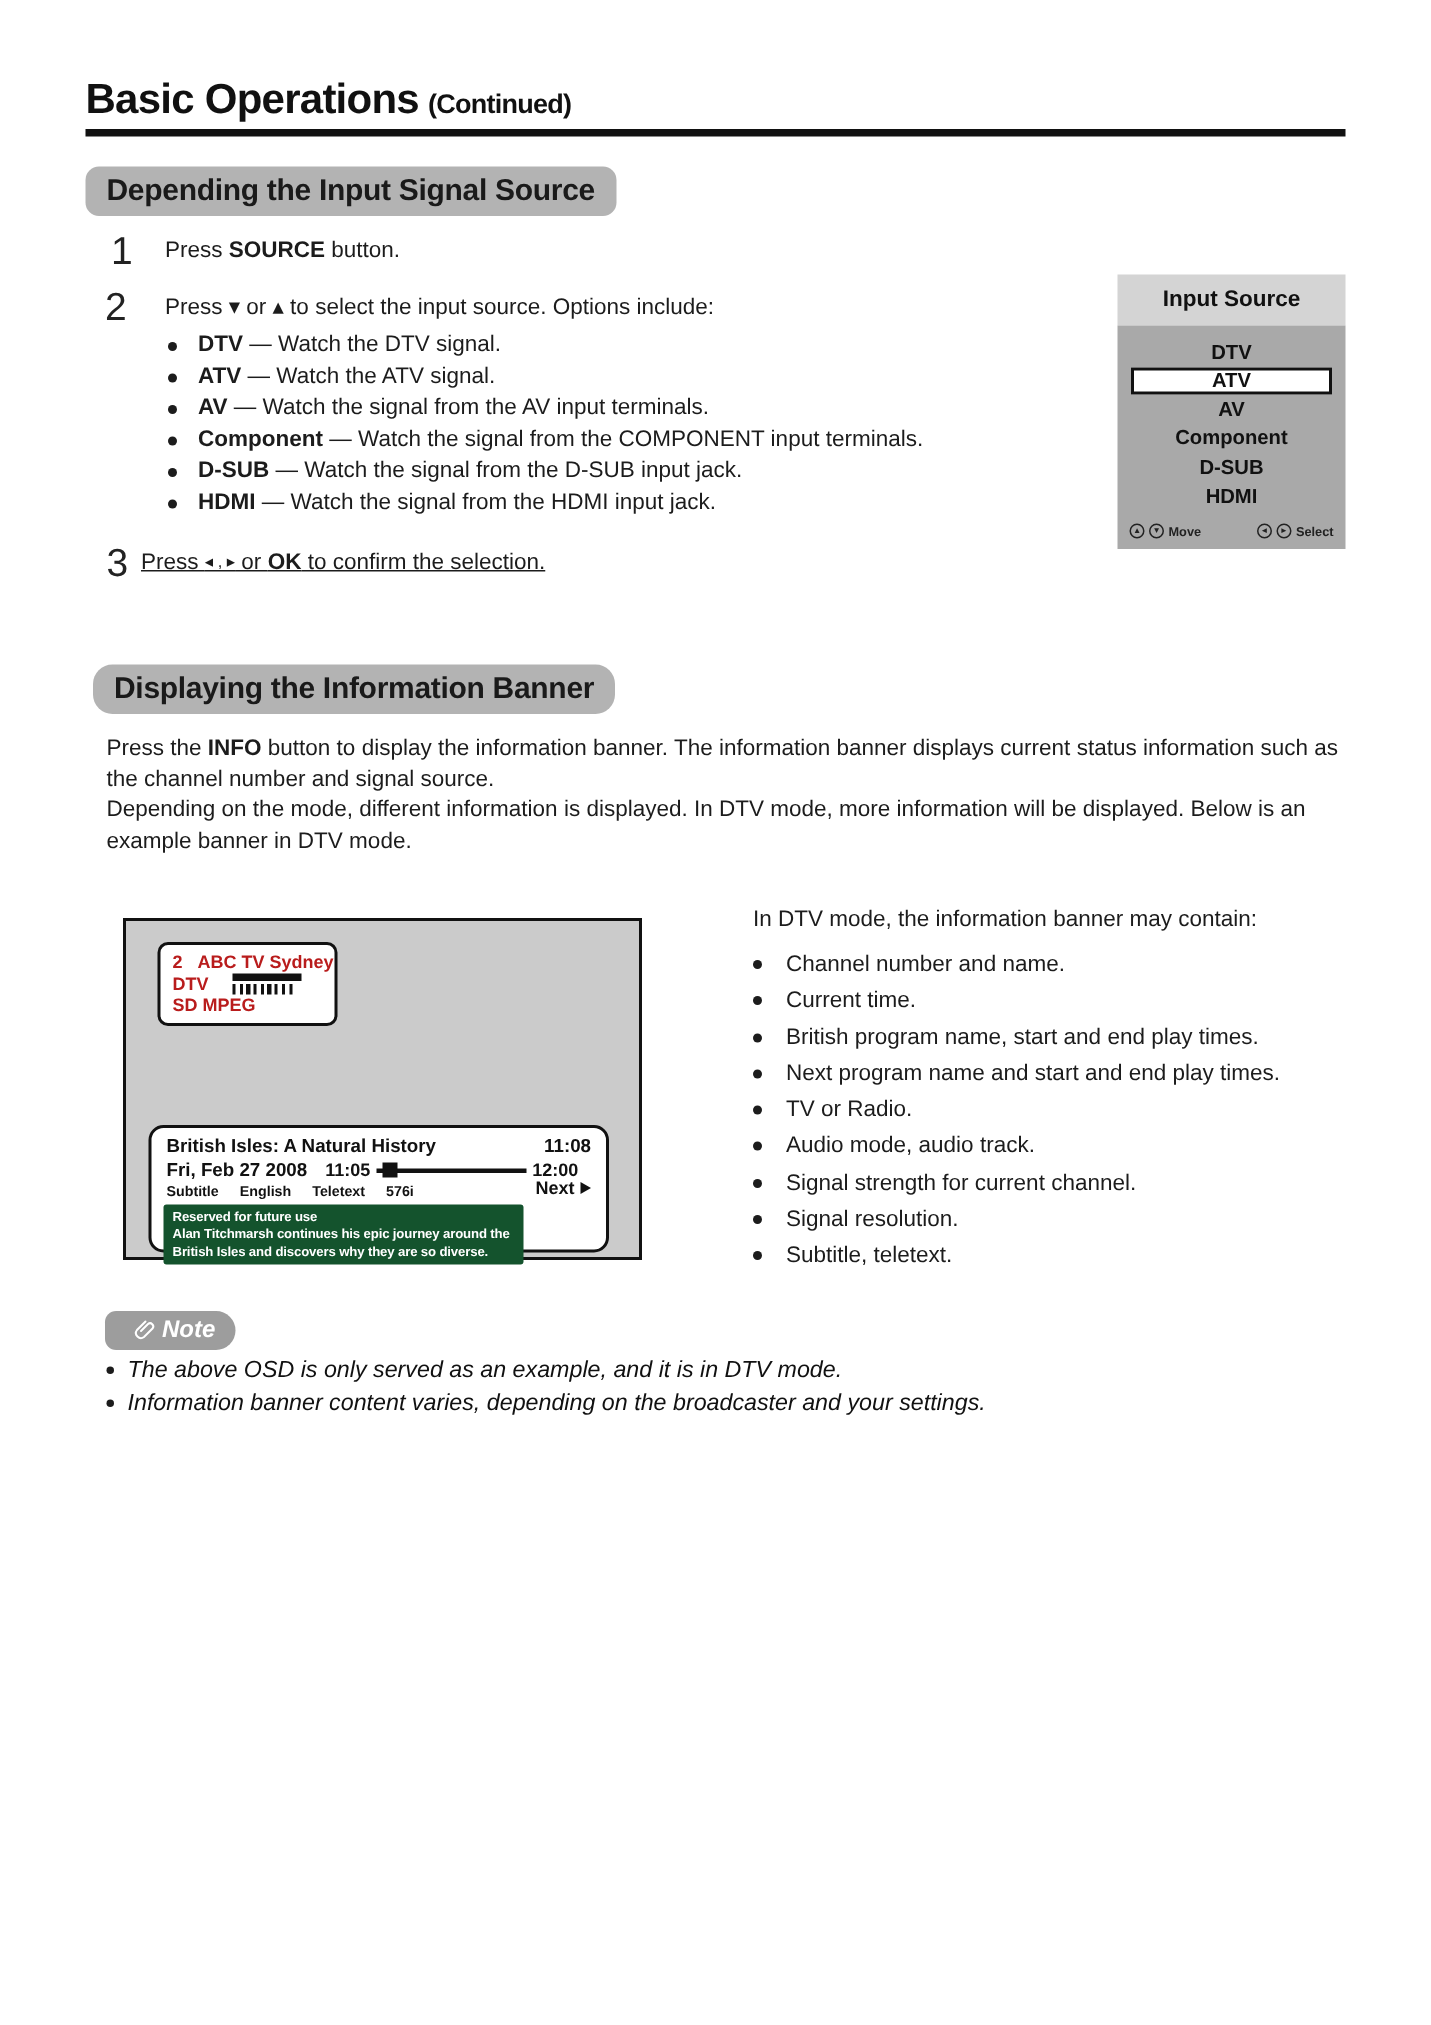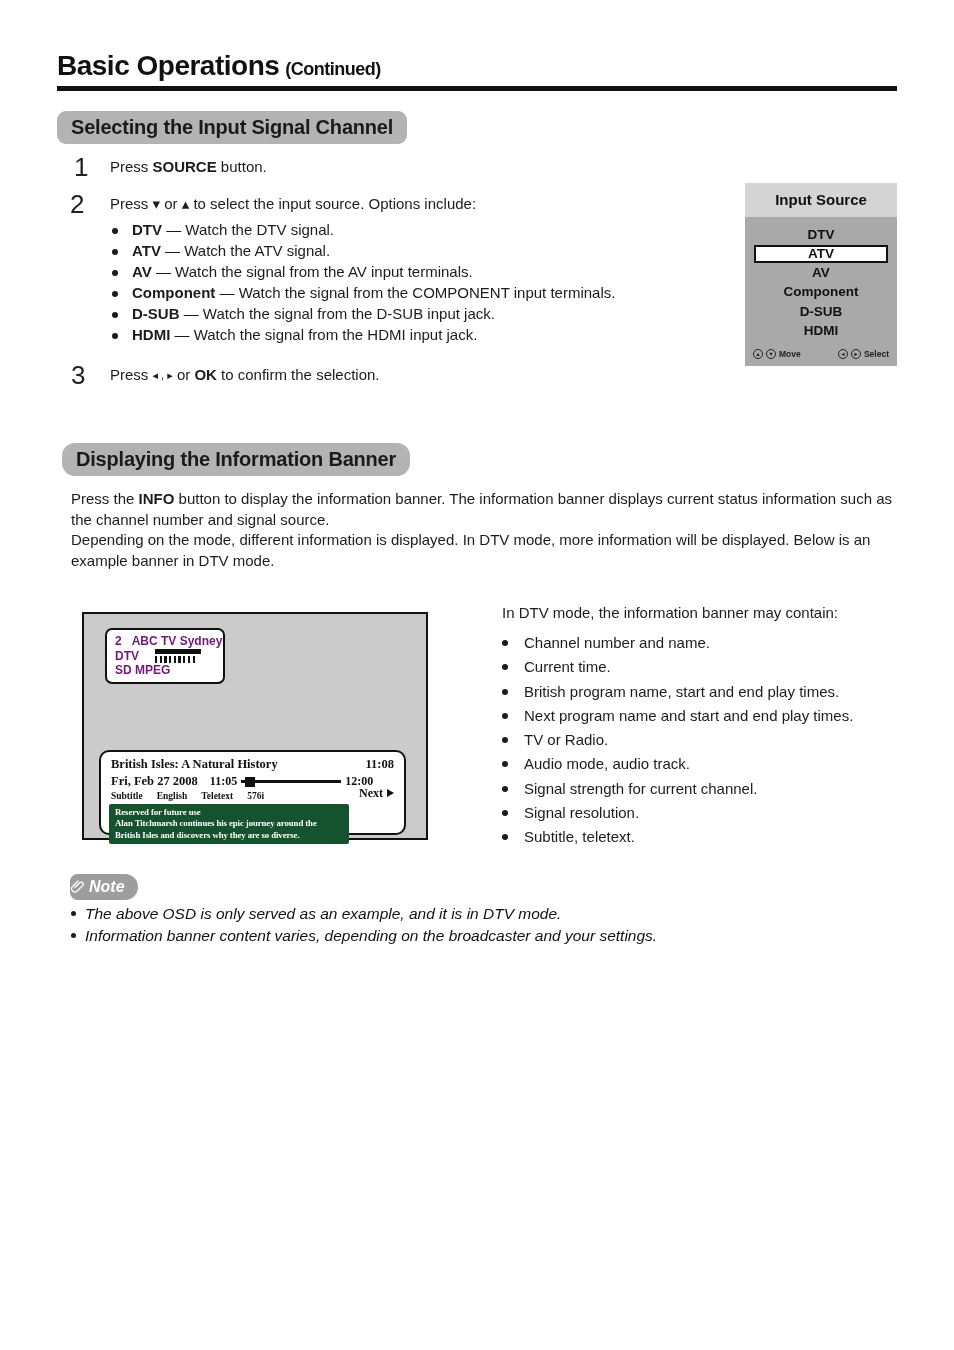--- a/index.html
+++ b/index.html
@@ -41,31 +41,31 @@
   .menu-footer .grp { display:flex; align-items:center; gap:3px; }
   .cicon { display:inline-flex; width:10px; height:10px; border:1px solid #222; border-radius:50%;
            align-items:center; justify-content:center; font-size:5.5px; color:#222; }
 
   
   .para-block { position:absolute; left:71px; top:489px; width:832px; font-size:15px; line-height:20.5px; color:#1c1c1c; }
 
   
   .banner { position:absolute; left:82px; top:612px; width:346px; height:228px; background:#cbcbcb; border:2px solid #111; }
   .chan-box { position:absolute; left:21px; top:14px; width:120px; height:56px; background:#fff;
-              border:2px solid #111; border-radius:7px; padding:4px 8px; font-size:12px; font-weight:bold; color:#701a75; }
+              border:2px solid #111; border-radius:7px; padding:4px 8px; font-size:12px; font-weight:bold; color:#b91c1c; }
   .chan-line1 { white-space:nowrap; }
   .chan-line1 .num { margin-right:10px; }
   .chan-line2 { display:flex; align-items:flex-end; height:15px; }
   .meter { margin-left:16px; display:flex; flex-direction:column; justify-content:flex-end; }
   .meter-bar { width:46px; height:5px; background:#111; margin-bottom:2px; }
   .meter-ticks { display:flex; gap:2.5px; }
   .meter-ticks i { display:block; width:2.2px; height:7px; background:#111; }
 
   .prog-box { position:absolute; left:15px; top:136px; width:307px; height:85px; background:#fff;
-              border:2px solid #111; border-radius:10px; padding:5px 10px 0 10px; color:#111;font-family:Liberation Serif, serif; }
+              border:2px solid #111; border-radius:10px; padding:5px 10px 0 10px; color:#111; }
   .prog-row1 { display:flex; justify-content:space-between; font-size:12.5px; font-weight:bold; white-space:nowrap; }
   .prog-row2 { display:flex; align-items:center; font-size:12.5px; font-weight:bold; margin-top:2px; white-space:nowrap; }
   .prog-row2 .start { margin-left:12px; font-size:12px; }
   .prog-track { position:relative; width:100px; height:3px; background:#111; margin:0 4px; }
   .prog-marker { position:absolute; left:4px; top:-3.5px; width:10px; height:10px; background:#111; }
   .prog-row2 .end { font-size:12px; }
   .prog-row3 { display:flex; align-items:center; font-size:9.5px; font-weight:bold; margin-top:2px; }
   .prog-row3 .tag { margin-right:14px; }
   .next-wrap { margin-left:auto; font-size:12px; font-weight:bold; display:flex; align-items:center; gap:4px; margin-top:-6px; }
   .next-arrow { width:0; height:0; border-left:7px solid #111; border-top:4px solid transparent; border-bottom:4px solid transparent; }
@@ -74,59 +74,59 @@
               border-radius:2px; white-space:nowrap; }
 
   
   .dtv-col { position:absolute; left:502px; top:604px; width:410px; font-size:15px; color:#1c1c1c; }
   .dtv-list { list-style:none; margin-top:13px; }
   .dtv-list li { position:relative; padding-left:22px; height:24.3px; white-space:nowrap; }
   .dtv-list li .dot { top:6px; }
 
   
   .note-pill { position:absolute; left:70px; top:874px; height:26px; background:#9d9d9d;
-               border-radius:8px 14px 14px 8px; display:flex; align-items:center; gap:3px; padding:0 13px 0 0; }
+               border-radius:8px 14px 14px 8px; display:flex; align-items:center; gap:3px; padding:0 13px 0 19px; }
   .note-pill .note-label { color:#fff; font-size:16px; font-weight:bold; font-style:italic; }
   .note-list { position:absolute; left:71px; top:905px; list-style:none; font-size:15.5px; font-style:italic; color:#111; }
   .note-list li { position:relative; padding-left:14px; height:21.5px; white-space:nowrap; }
   .note-list li .dot { width:5px; height:5px; top:6px; }
 
   .page-num { position:absolute; left:0; top:1288px; width:954px; text-align:center; font-size:16px; color:#111; }
 </style>
 </head>
 <body>
 
 <div class="page">
 
   <div class="doc-title">
     <span>Basic Operations</span><span class="suffix">(Continued)</span>
   </div>
   <div class="title-rule"></div>
 
-  <div class="pill pill1">Selecting the Input Signal Channel</div>
+  <div class="pill pill1">Depending the Input Signal Source</div>
 
   <div class="step-num" style="left:74px; top:152px;">1</div>
   <div class="step-text" style="left:110px; top:158px;">
     <span>Press </span><span class="b">SOURCE</span><span> button.</span>
   </div>
 
   <div class="step-num" style="left:70px; top:189px;">2</div>
   <div class="step-text" style="left:110px; top:195px;">Press ▾ or ▴ to select the input source. Options include:</div>
 
   <ul class="opt-list">
     <li><span class="dot"></span><span class="b">DTV</span><span> — Watch the DTV signal.</span></li>
     <li><span class="dot"></span><span class="b">ATV</span><span> — Watch the ATV signal.</span></li>
     <li><span class="dot"></span><span class="b">AV</span><span> — Watch the signal from the AV input terminals.</span></li>
     <li><span class="dot"></span><span class="b">Component</span><span> — Watch the signal from the COMPONENT input terminals.</span></li>
     <li><span class="dot"></span><span class="b">D-SUB</span><span> — Watch the signal from the D-SUB input jack.</span></li>
     <li><span class="dot"></span><span class="b">HDMI</span><span> — Watch the signal from the HDMI input jack.</span></li>
   </ul>
 
   <div class="step-num" style="left:71px; top:360px;">3</div>
-  <div class="step-text" style="left:110px; top:366px;">
+  <div class="step-text" style="left:94px; top:366px;text-decoration:underline;">
     <span>Press </span><span class="tri">◂ , ▸</span><span> or </span><span class="b">OK</span><span> to confirm the selection.</span>
   </div>
 
   <div class="menu">
     <div class="menu-header">Input Source</div>
     <div class="menu-body">
       <div class="menu-item">DTV</div>
       <div class="menu-item selected">ATV</div>
       <div class="menu-item">AV</div>
       <div class="menu-item">Component</div>

